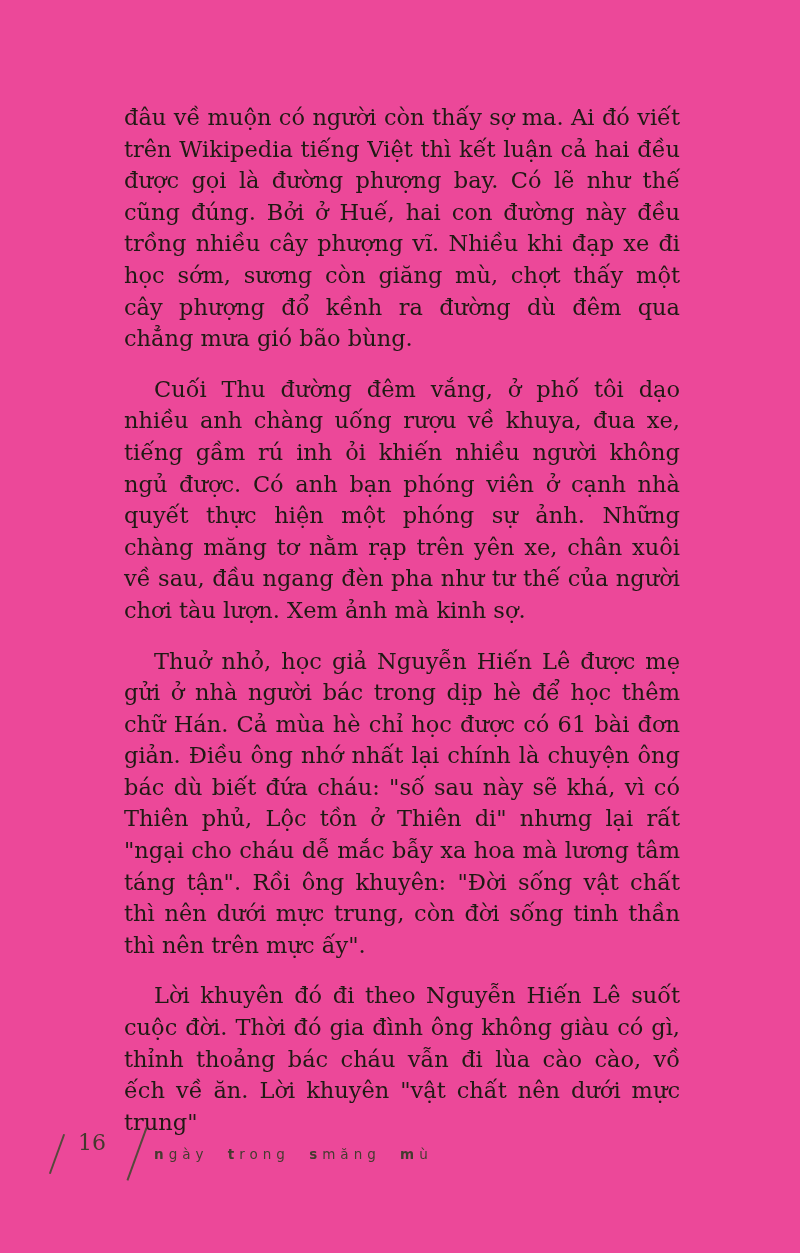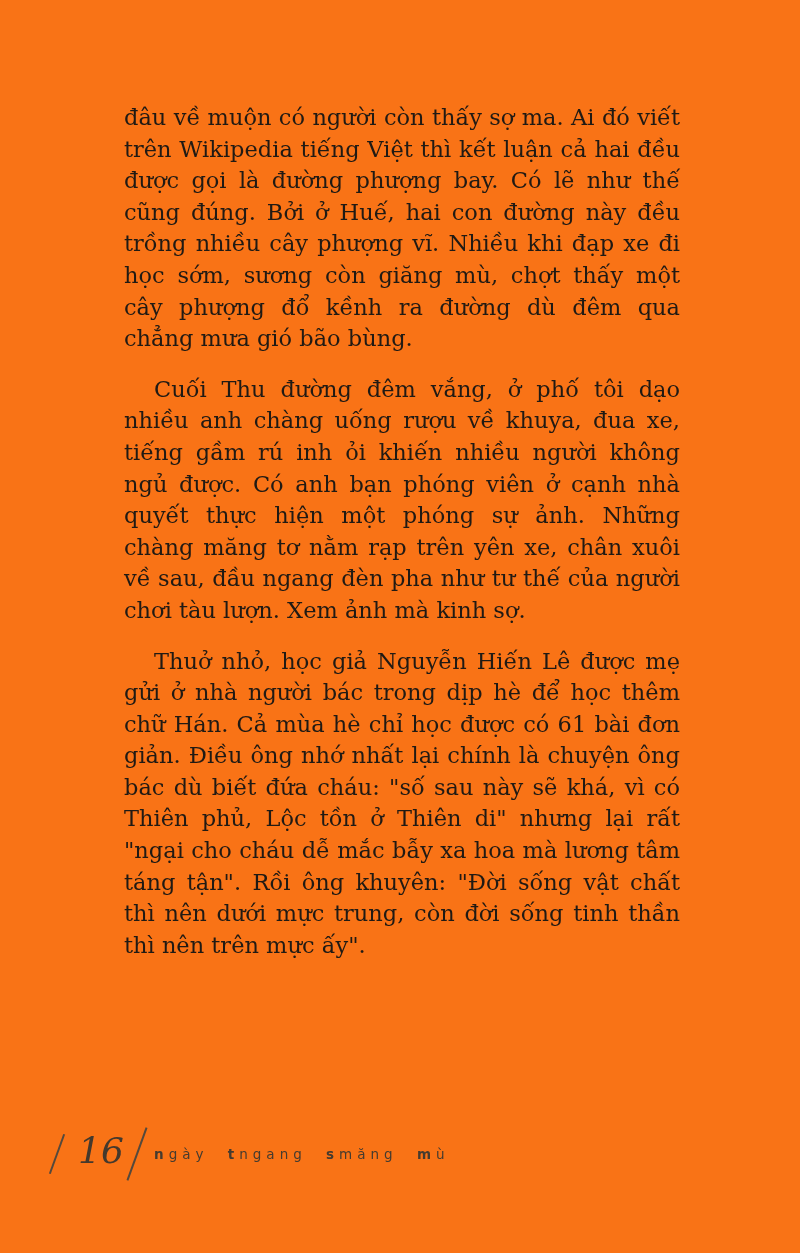--- a/index.html
+++ b/index.html
@@ -4,21 +4,21 @@
 <style>
   html, body {
     margin: 0;
     padding: 0;
     background: #ffffff;
   }
   .page {
     position: relative;
     width: 800px;
     height: 1253px;
-    background: #f97316;
+    background: #ec4899;
     font-family: "DejaVu Serif", serif;
     overflow: hidden;
   }
   .text-block {
     position: absolute;
     left: 124px;
     top: 102px;
     width: 556px;
     font-size: 22.5px;
     line-height: 31.6px;
@@ -54,22 +54,21 @@
   .slash-large {
     left: 98px;
     top: 2px;
     height: 56px;
   }
   .page-num {
     position: absolute;
     left: 40px;
     top: 6px;
     font-family: "DejaVu Serif", serif;
-    font-style: italic;
-    font-size: 36px;
+    font-size: 22px;
     color: #44392d;
   }
   .book-title {
     position: absolute;
     left: 116px;
     top: 22px;
     font-family: "DejaVu Sans", sans-serif;
     font-size: 13.5px;
     letter-spacing: 5px;
     white-space: nowrap;
@@ -84,27 +83,28 @@
 </style>
 </head>
 <body>
 
 <div class="page">
 
   <div class="text-block">
     <p class="para">đâu về muộn có người còn thấy sợ ma. Ai đó viết trên Wikipedia tiếng Việt thì kết luận cả hai đều được gọi là đường phượng bay. Có lẽ như thế cũng đúng. Bởi ở Huế, hai con đường này đều trồng nhiều cây phượng vĩ. Nhiều khi đạp xe đi học sớm, sương còn giăng mù, chợt thấy một cây phượng đổ kềnh ra đường dù đêm qua chẳng mưa gió bão bùng.</p>
     <p class="para indent">Cuối Thu đường đêm vắng, ở phố tôi dạo nhiều anh chàng uống rượu về khuya, đua xe, tiếng gầm rú inh ỏi khiến nhiều người không ngủ được. Có anh bạn phóng viên ở cạnh nhà quyết thực hiện một phóng sự ảnh. Những chàng măng tơ nằm rạp trên yên xe, chân xuôi về sau, đầu ngang đèn pha như tư thế của người chơi tàu lượn. Xem ảnh mà kinh sợ.</p>
     <p class="para indent">Thuở  nhỏ, học giả Nguyễn Hiến Lê được mẹ gửi ở nhà người bác trong dịp hè để học thêm chữ Hán. Cả mùa hè chỉ học được có 61 bài đơn giản. Điều ông nhớ nhất lại chính là chuyện ông bác dù biết đứa cháu: "số sau này sẽ khá, vì có Thiên phủ, Lộc tồn ở Thiên di" nhưng lại rất "ngại cho cháu dễ mắc bẫy xa hoa mà lương tâm táng tận". Rồi ông khuyên: "Đời sống vật chất thì nên dưới mực trung, còn đời sống tinh thần thì nên trên mực ấy".</p>
+    <p class="para indent">Lời khuyên đó đi theo Nguyễn Hiến Lê suốt cuộc đời. Thời đó gia đình ông không giàu có gì, thỉnh thoảng bác cháu vẫn đi lùa cào cào, vồ ếch về ăn. Lời khuyên "vật chất nên dưới mực trung"</p>
   </div>
 
   <div class="footer">
     <div class="slash slash-small"></div>
     <div class="page-num">16</div>
     <div class="slash slash-large"></div>
     <div class="book-title">
       <span class="word"><span class="initial">n</span><span>gày</span></span>
-      <span class="word"><span class="initial">t</span><span>ngang</span></span>
+      <span class="word"><span class="initial">t</span><span>rong</span></span>
       <span class="word"><span class="initial">s</span><span>măng</span></span>
       <span class="word"><span class="initial">m</span><span>ù</span></span>
     </div>
   </div>
 
 </div>
 
 </body></html>

